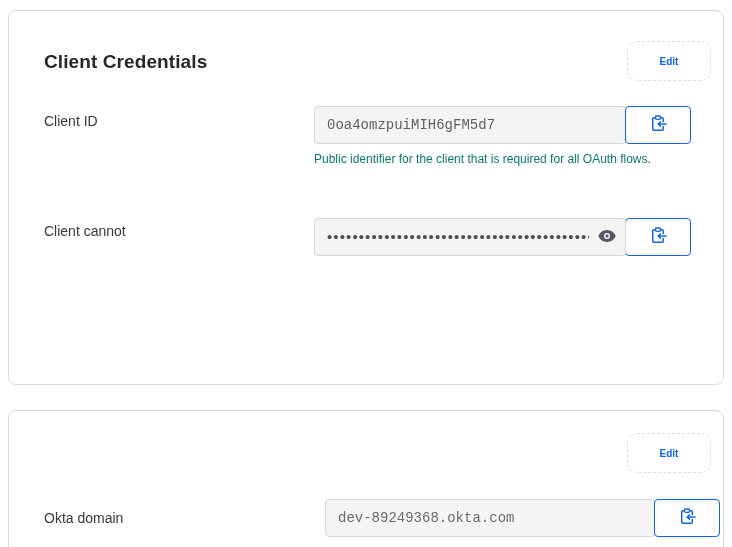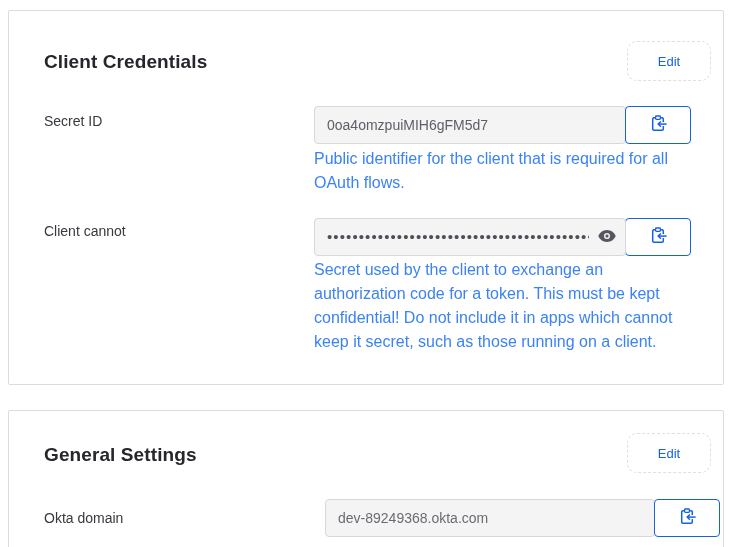--- a/index.html
+++ b/index.html
@@ -1,55 +1,55 @@
 <!DOCTYPE html>
 <html><head>
 <meta charset="utf-8">
 <style>
   * { margin:0; padding:0; box-sizing:border-box; }
   html,body { width:732px; height:547px; overflow:hidden; background:#ffffff;
     font-family:"Liberation Sans", sans-serif; position:relative; }
 
   .panel { position:absolute; left:8px; width:716px; background:#fff;
-    border:1px solid #dcdce0; border-radius:2px; }
+    border:1px solid #dcdce0; border-radius:8px; }
   #panel-credentials { top:10px; height:375px; }
   #panel-general { top:410px; height:180px; }
 
   .section-title { position:absolute; left:35px; top:40px; font-size:19px;
     font-weight:bold; color:#26262c; letter-spacing:.1px; }
   #panel-general .section-title { top:33px; }
 
   .edit-ring { position:absolute; right:12px; top:30px; width:84px; height:40px;
     border:1px dashed #dfdfe4; border-radius:10px; display:flex;
     align-items:center; justify-content:center; }
   #panel-general .edit-ring { top:22px; }
-  .edit-link { color:#1662dd; font-weight:normal; font-size:13px; cursor:pointer;
+  .edit-link { color:#1662dd; font-weight:bold; font-size:10px; cursor:pointer;
     text-decoration:none; }
 
   .field-label { position:absolute; left:35px; font-size:14px; color:#38383e; }
 
   .field-group { position:absolute; display:flex; align-items:stretch; }
   .value-input, .masked-box { height:38px; background:#f4f4f4;
     border:1px solid #d8d8dc; border-radius:4px; font-size:14px; color:#5e5e66;
     padding:0 12px; font-family:"Liberation Sans", sans-serif; }
-  .value-input { width:312px; }
+  .value-input { width:312px;font-family:Liberation Mono, monospace; }
   #okta-domain-input { width:330px; color:#6b6b73; }
 
   .masked-box { width:312px; position:relative; display:flex; align-items:center; }
   .masked-dots { font-size:15px; letter-spacing:1.1px; color:#4f4f58;
     white-space:nowrap; overflow:hidden; width:262px; line-height:36px; }
   .eye-btn { position:absolute; right:7px; top:0; height:36px; width:22px;
     background:none; border:none; display:flex; align-items:center;
     justify-content:center; cursor:pointer; }
 
   .copy-btn { width:66px; height:38px; margin-left:-1px; background:#fff;
     border:1px solid #1662dd; border-radius:4px; display:flex;
     align-items:center; justify-content:center; cursor:pointer; flex:none; }
 
-  .help-text { position:absolute; font-size:16px; color:#3b82f6; line-height:24px; }
+  .help-text { position:absolute; font-size:12px; color:#0f766e; line-height:24px; }
 
   
   #label-client-id   { top:102px; }
   #group-client-id   { left:305px; top:95px; }
   #help-client-id    { left:305px; top:136px; width:392px; }
   #label-client-secret { top:212px; }
   #group-client-secret { left:305px; top:207px; }
   #help-client-secret  { left:305px; top:247px; width:360px; }
 
   
@@ -60,21 +60,21 @@
 <body>
 
 <section class="panel" id="panel-credentials">
 
   <h2 class="section-title">Client Credentials</h2>
 
   <div class="edit-ring">
     <a class="edit-link">Edit</a>
   </div>
 
-  <div class="field-label" id="label-client-id">Secret ID</div>
+  <div class="field-label" id="label-client-id">Client ID</div>
 
   <div class="field-group" id="group-client-id">
     <input class="value-input" readonly="" value="0oa4omzpuiMIH6gFM5d7" style="">
     <button class="copy-btn">
       <span>
         <svg width="17" height="17" viewBox="0 0 17 17">
           <rect x="2.7" y="2.8" width="10.6" height="12.4" rx="1.2" fill="none" stroke="#1662dd" stroke-width="1.5"></rect>
           <rect x="5.6" y="1" width="4.8" height="3.4" rx="0.8" fill="#ffffff" stroke="#1662dd" stroke-width="1.3"></rect>
           <path d="M16.6 9.1 H8.4" stroke="#ffffff" stroke-width="4" fill="none"></path>
           <path d="M16.6 9.1 H8.4" stroke="#1662dd" stroke-width="1.5" fill="none"></path>
@@ -107,27 +107,25 @@
           <rect x="2.7" y="2.8" width="10.6" height="12.4" rx="1.2" fill="none" stroke="#1662dd" stroke-width="1.5"></rect>
           <rect x="5.6" y="1" width="4.8" height="3.4" rx="0.8" fill="#ffffff" stroke="#1662dd" stroke-width="1.3"></rect>
           <path d="M16.6 9.1 H8.4" stroke="#ffffff" stroke-width="4" fill="none"></path>
           <path d="M16.6 9.1 H8.4" stroke="#1662dd" stroke-width="1.5" fill="none"></path>
           <path d="M10.9 6.5 L8.2 9.1 l2.7 2.6" fill="none" stroke="#1662dd" stroke-width="1.5"></path>
         </svg>
       </span>
     </button>
   </div>
 
-  <div class="help-text" id="help-client-secret">Secret used by the client to exchange an authorization code for a token. This must be kept confidential! Do not include it in apps which cannot keep it secret, such as those running on a client.</div>
 
 </section>
 
 <section class="panel" id="panel-general">
 
-  <h2 class="section-title">General Settings</h2>
 
   <div class="edit-ring">
     <a class="edit-link">Edit</a>
   </div>
 
   <div class="field-label" id="label-okta-domain">Okta domain</div>
 
   <div class="field-group" id="group-okta-domain">
     <input class="value-input" id="okta-domain-input" readonly="" value="dev-89249368.okta.com" style="">
     <button class="copy-btn">

